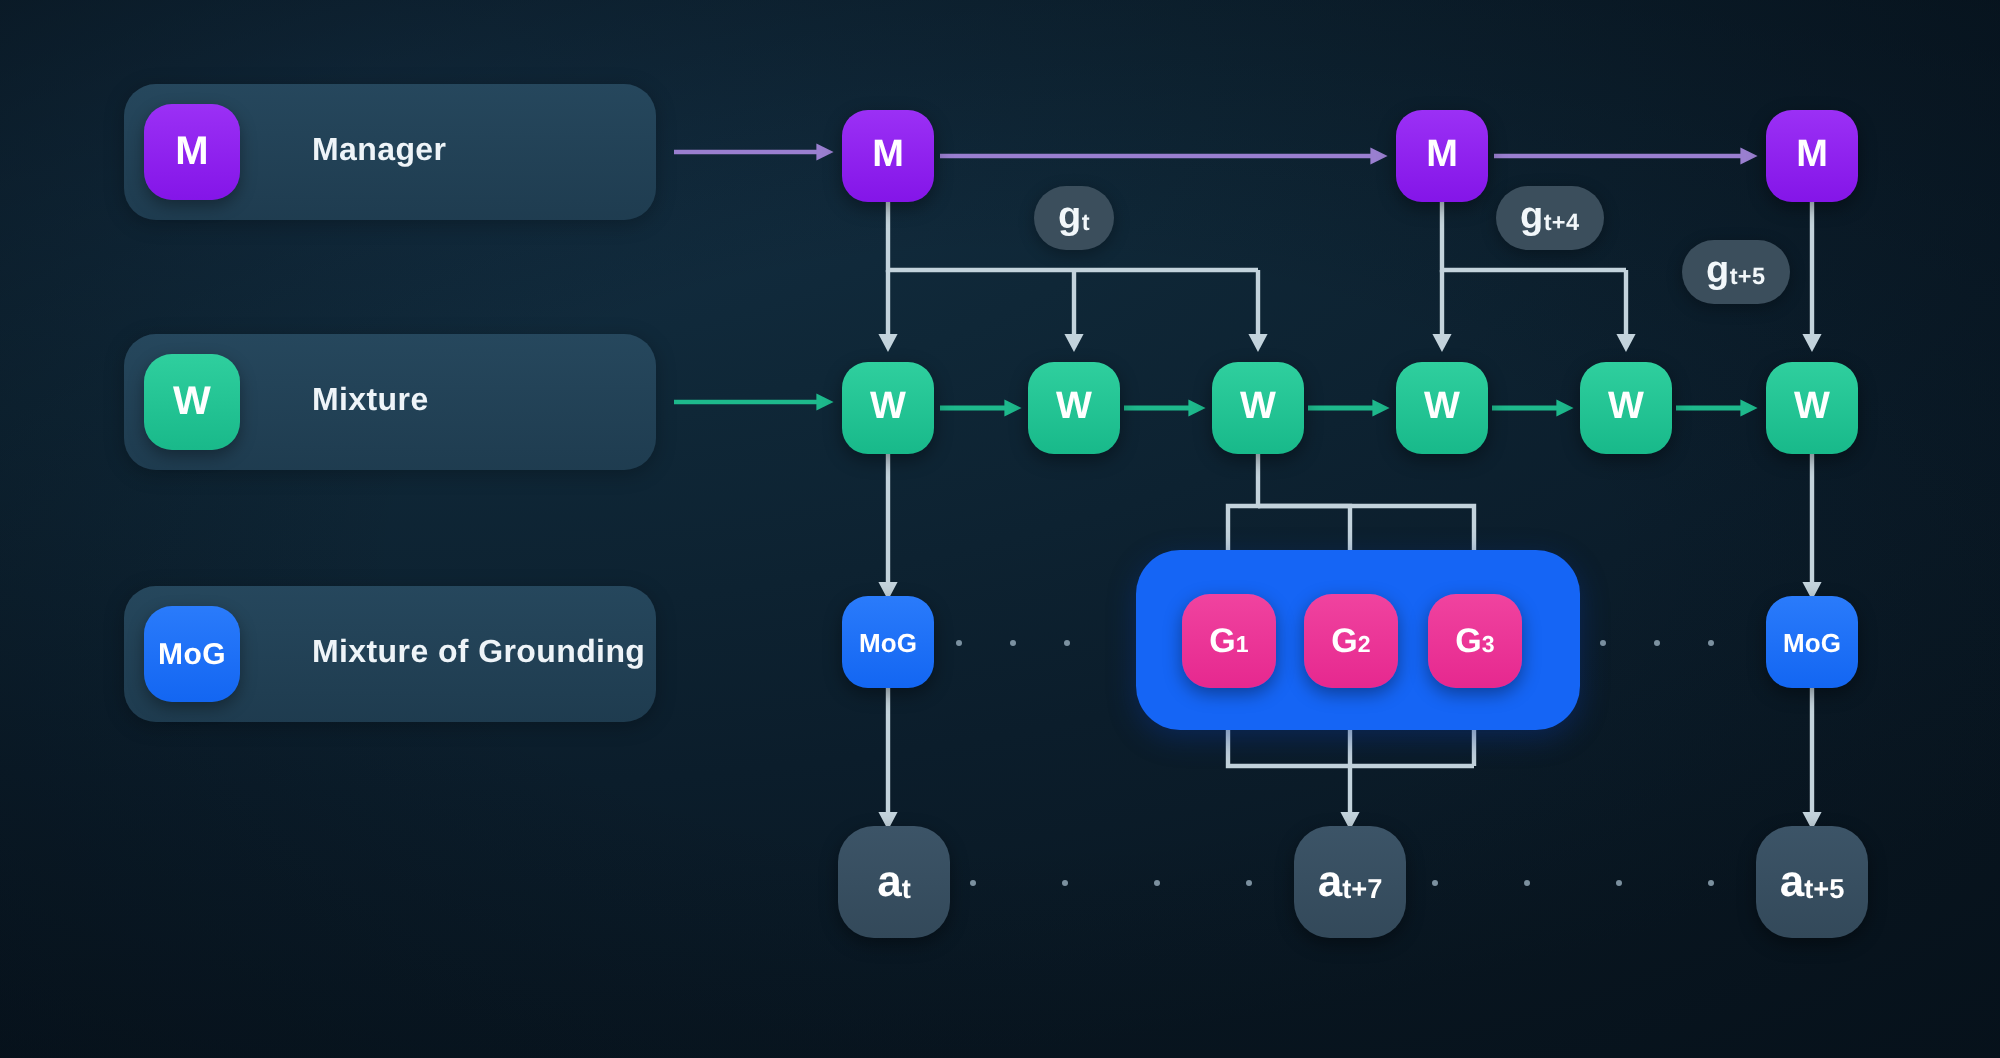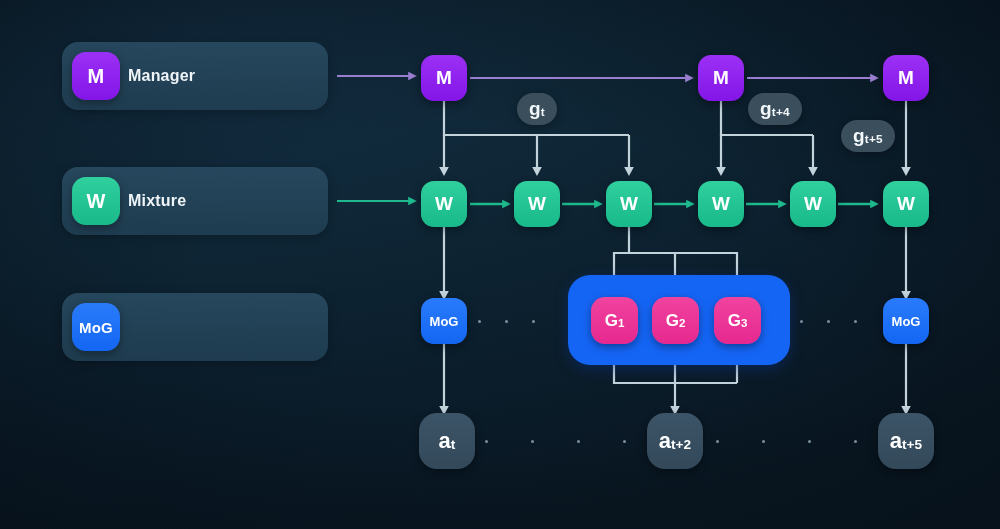--- a/index.html
+++ b/index.html
@@ -32,21 +32,21 @@
   .legend-chip{
     width:48px;height:48px;border-radius:14px;margin-left:10px;
     display:flex;align-items:center;justify-content:center;
     color:#fff;font-weight:700;letter-spacing:.2px;
     box-shadow:0 3px 8px rgba(0,0,0,.35);
   }
   .legend-chip.m{background:linear-gradient(180deg,#9b30f5,#8415e8);font-size:20px;}
   .legend-chip.w{background:linear-gradient(180deg,#2fcf9e,#19b98a);font-size:20px;}
   .legend-chip.g{background:linear-gradient(180deg,#2a7bfb,#1366f2);font-size:15px;}
   .legend-label{
-    margin-left:8px;color:#eef4f8;font-size:16px;font-weight:600;letter-spacing:.2px;
+    margin-left:36px;color:#eef4f8;font-size:16px;font-weight:600;letter-spacing:.2px;
   }
 
   
   .node{
     position:absolute;display:flex;align-items:center;justify-content:center;
     color:#fff;font-weight:700;border-radius:14px;
     box-shadow:0 3px 9px rgba(0,0,0,.38);
     z-index:3;
   }
   .node.m{width:46px;height:46px;background:linear-gradient(180deg,#9b30f5,#8415e8);font-size:19px;border-radius:13px;}
@@ -175,20 +175,21 @@
     <div class="legend-chip w">
       <span>W</span>
     </div>
     <div class="legend-label">Mixture</div>
   </div>
 
   <div class="legend-card" style="left:62px;top:293px;">
     <div class="legend-chip g">
       <span>MoG</span>
     </div>
+    <div class="legend-label">Mixture of Grounding</div>
   </div>
 
   <div class="node m" style="left:421px;top:55px;">
     <span>M</span>
   </div>
   <div class="node m" style="left:698px;top:55px;">
     <span>M</span>
   </div>
   <div class="node m" style="left:883px;top:55px;">
     <span>M</span>
@@ -258,21 +259,21 @@
       <i></i>
       <i></i>
   </div>
 
   <div class="node act" style="left:419px;top:413px;">
     <span>a</span>
       <sub>t</sub>
   </div>
   <div class="node act" style="left:647px;top:413px;">
     <span>a</span>
-      <sub>t+2</sub>
+      <sub>t+7</sub>
   </div>
   <div class="node act" style="left:878px;top:413px;">
     <span>a</span>
       <sub>t+5</sub>
   </div>
 
   <div class="dots" style="left:485px;top:440px;gap:43px;">
     <i></i>
       <i></i>
       <i></i>

